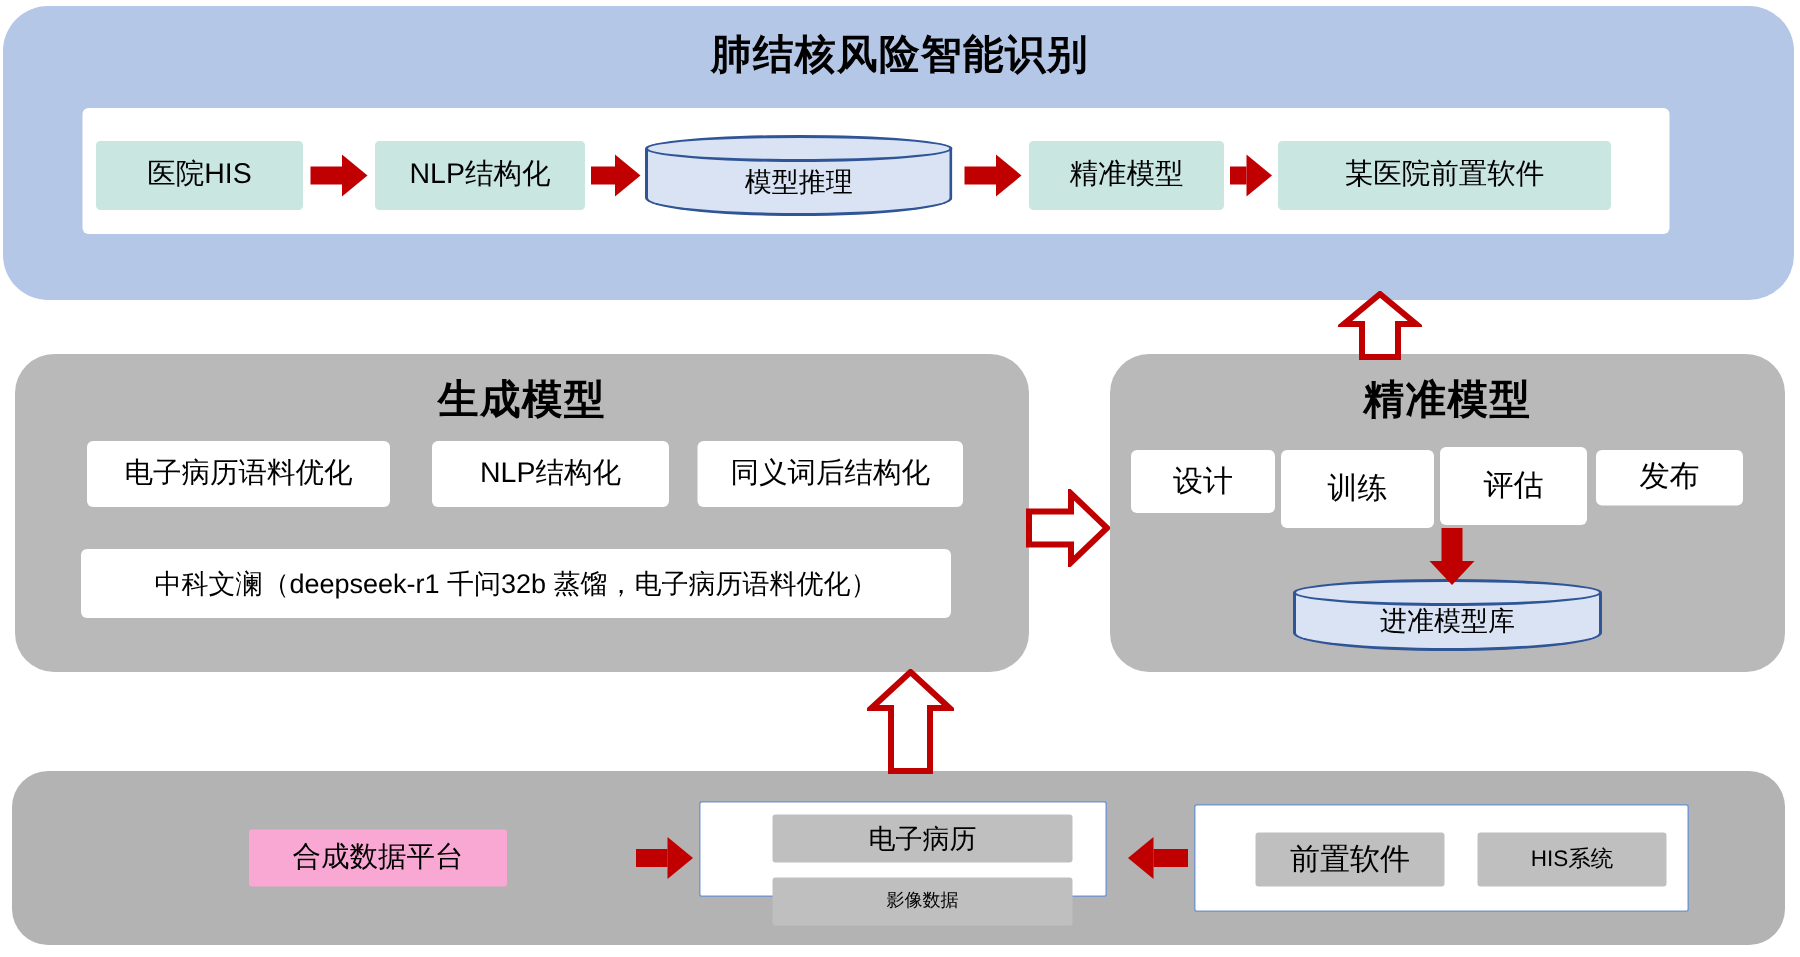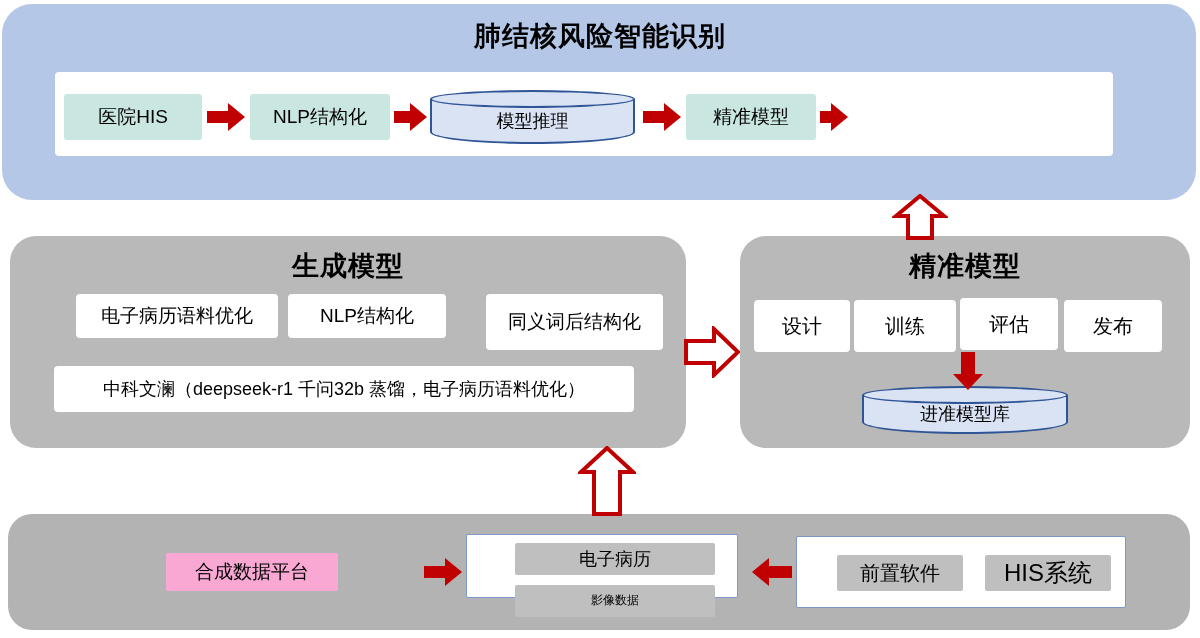--- a/index.html
+++ b/index.html
@@ -71,40 +71,41 @@
     <span class="cyl-body"></span>
     <span class="cyl-label">模型推理</span>
   </div>
 
   <div class="sarrow sarrow-r" style="left:643px;top:103px;width:38px;height:28px"></div>
 
   <div class="box teal" style="left:686px;top:94px;width:130px;height:46px">精准模型</div>
 
   <div class="sarrow sarrow-r" style="left:820px;top:103px;width:28px;height:28px"></div>
 
+  <div class="box teal" style="left:852px;top:94px;width:222px;height:46px">某医院前置软件</div>
 
   <div class="sec sec-gray" style="left:10px;top:236px;width:676px;height:212px"></div>
   <div class="sec-title" style="left:10px;top:248px;width:676px">生成模型</div>
 
-  <div class="box white" style="left:76px;top:294px;width:202px;height:44px">电子病历语料优化</div>
+  <div class="box white" style="left:58px;top:294px;width:202px;height:44px">电子病历语料优化</div>
   <div class="box white" style="left:288px;top:294px;width:158px;height:44px">NLP结构化</div>
-  <div class="box white" style="left:486px;top:294px;width:177px;height:56px">同义词后结构化</div>
+  <div class="box white" style="left:465px;top:294px;width:177px;height:44px">同义词后结构化</div>
   <div class="box white" style="left:54px;top:366px;width:580px;height:46px;font-size:18px">中科文澜（deepseek-r1 千问32b 蒸馏，电子病历语料优化）</div>
 
   <svg class="hollow" style="left:684px;top:326px" width="56" height="52" viewBox="0 0 56 52">
     <polygon points="2,15 30,15 30,3 54,26 30,49 30,37 2,37" fill="#ffffff" stroke="#c00000" stroke-width="4"></polygon>
   </svg>
 
   <div class="sec sec-gray" style="left:740px;top:236px;width:450px;height:212px"></div>
   <div class="sec-title" style="left:740px;top:248px;width:450px">精准模型</div>
 
-  <div class="box white step" style="left:754px;top:300px;width:96px;height:52px">设计</div>
+  <div class="box white step" style="left:754px;top:300px;width:96px;height:42px">设计</div>
   <div class="box white step" style="left:854px;top:300px;width:102px;height:52px">训练</div>
   <div class="box white step" style="left:960px;top:298px;width:98px;height:52px">评估</div>
-  <div class="box white step" style="left:1064px;top:300px;width:98px;height:52px">发布</div>
+  <div class="box white step" style="left:1064px;top:300px;width:98px;height:37px">发布</div>
 
   <div class="sarrow sarrow-d" style="left:953px;top:352px;width:30px;height:38px"></div>
 
   <div class="cylinder" style="left:862px;top:386px;width:206px;height:48px">
     <span class="cyl-top"></span>
     <span class="cyl-body"></span>
     <span class="cyl-label">进准模型库</span>
   </div>
 
   <svg class="hollow" style="left:892px;top:194px" width="56" height="46" viewBox="0 0 56 46">
@@ -119,20 +120,20 @@
 
   <div class="panel-bordered" style="left:466px;top:534px;width:272px;height:64px">
     <div class="box grayb" style="left:48px;top:8px;width:200px;height:32px;font-size:18px">电子病历</div>
     <div class="box grayb" style="left:48px;top:50px;width:200px;height:32px;font-size:12px">影像数据</div>
   </div>
 
   <div class="sarrow sarrow-l" style="left:752px;top:558px;width:40px;height:28px"></div>
 
   <div class="panel-bordered" style="left:796px;top:536px;width:330px;height:72px">
     <div class="box grayb" style="left:40px;top:18px;width:126px;height:36px;font-size:20px">前置软件</div>
-    <div class="box grayb" style="left:188px;top:18px;width:126px;height:36px;font-size:24px">HIS系统</div>
+    <div class="box grayb" style="left:188px;top:18px;width:126px;height:36px;font-size:15px">HIS系统</div>
   </div>
 
   <svg class="hollow" style="left:578px;top:446px" width="58" height="70" viewBox="0 0 58 70">
     <polygon points="29,2 55,26 42,26 42,68 16,68 16,26 3,26" fill="#ffffff" stroke="#c00000" stroke-width="4"></polygon>
   </svg>
 
 </div>
 
 </body></html>

